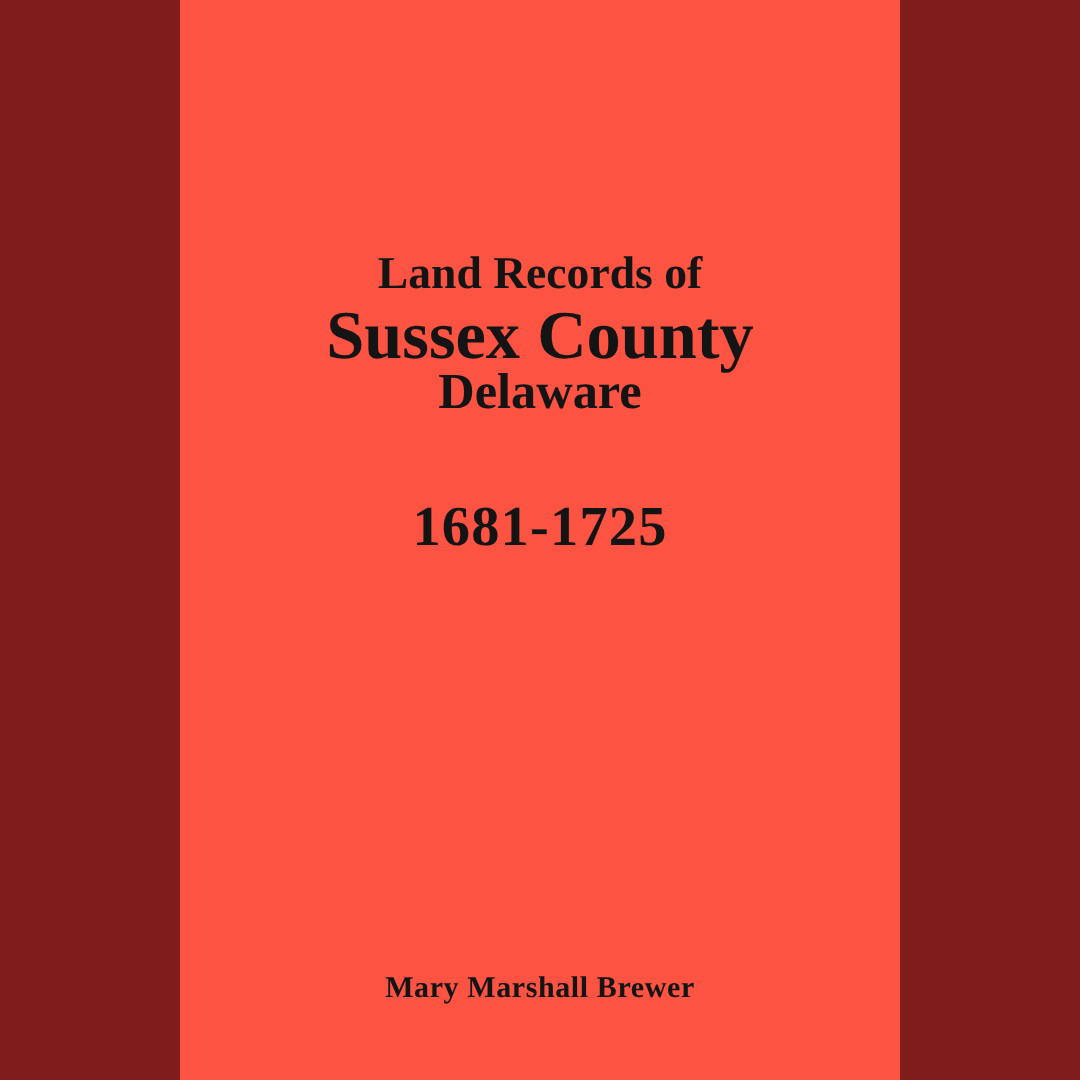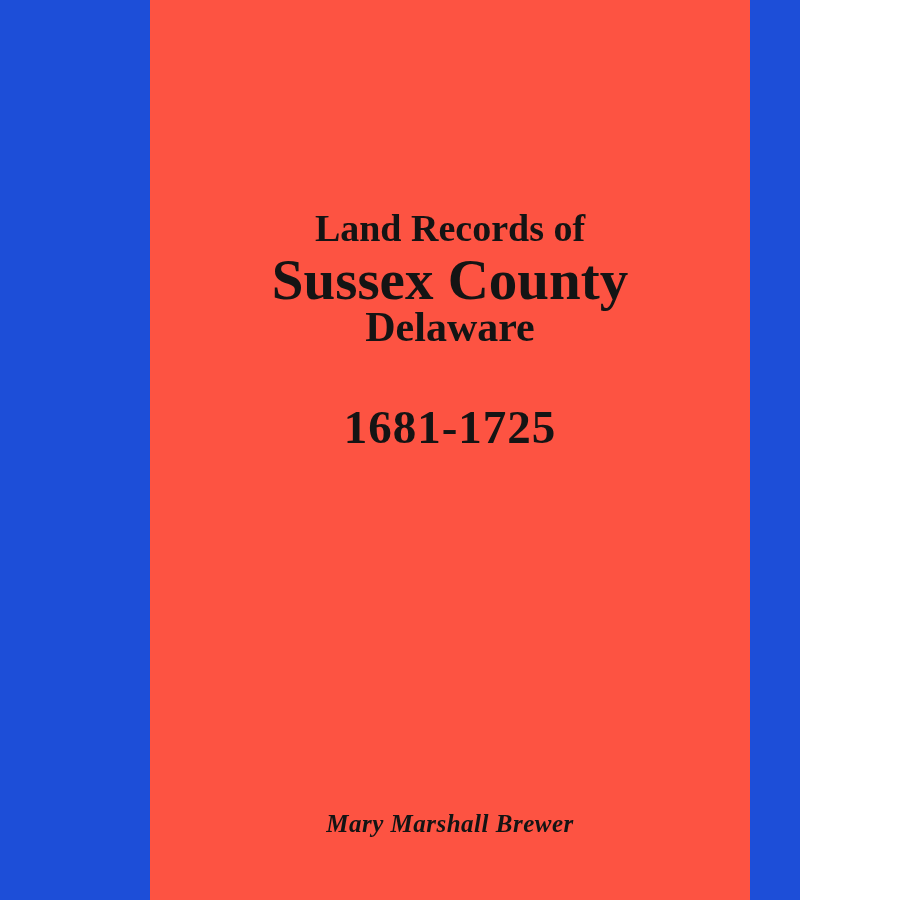--- a/index.html
+++ b/index.html
@@ -6,23 +6,23 @@
     margin: 0;
     padding: 0;
     width: 900px;
     height: 900px;
     background: #ffffff;
     overflow: hidden;
     font-family: "Liberation Serif", serif;
   }
   .page {
     position: relative;
-    width: 800px;
+    width: 900px;
     height: 900px;
-    background: #1d4ed8;
+    background: #7f1d1d;
   }
   .cover {
     position: absolute;
     left: 150px;
     top: 0;
     width: 600px;
     height: 900px;
     background: #fd5342;
   }
   .cover .line {
@@ -43,30 +43,29 @@
     top: 247px;
     font-size: 57px;
     font-weight: bold;
   }
   .title-line3 {
     top: 303px;
     font-size: 42px;
     font-weight: bold;
   }
   .years {
-    top: 400px;
+    top: 412px;
     font-size: 47px;
     font-weight: bold;
     letter-spacing: 1px;
   }
   .author {
     top: 810px;
     font-size: 25px;
     font-weight: bold;
-    font-style: italic;
     letter-spacing: 0.5px;
   }
 </style>
 </head>
 <body>
 
 <div class="page">
   <div class="cover">
     <div class="line title-line1">Land Records of</div>
     <div class="line title-line3">Delaware</div>

